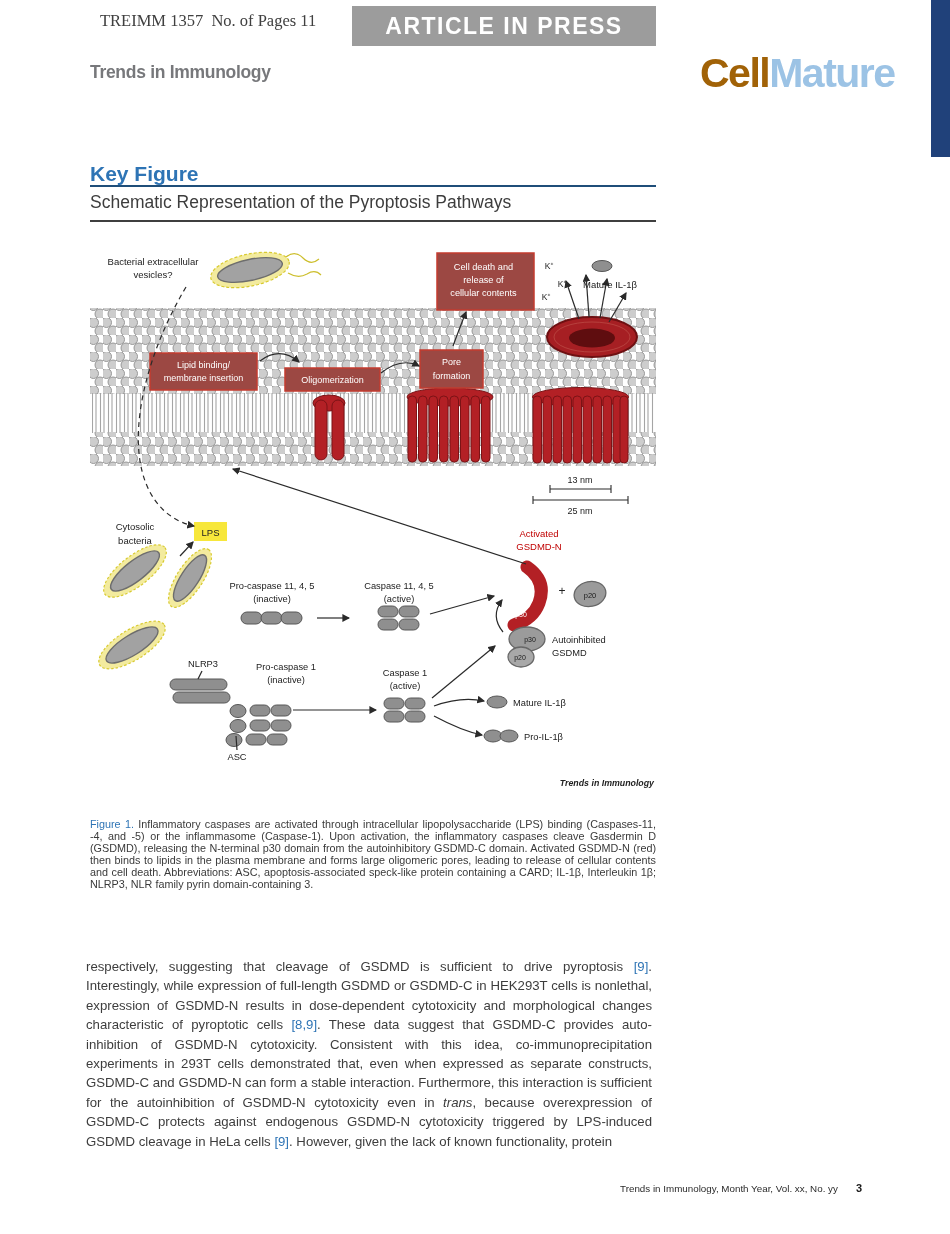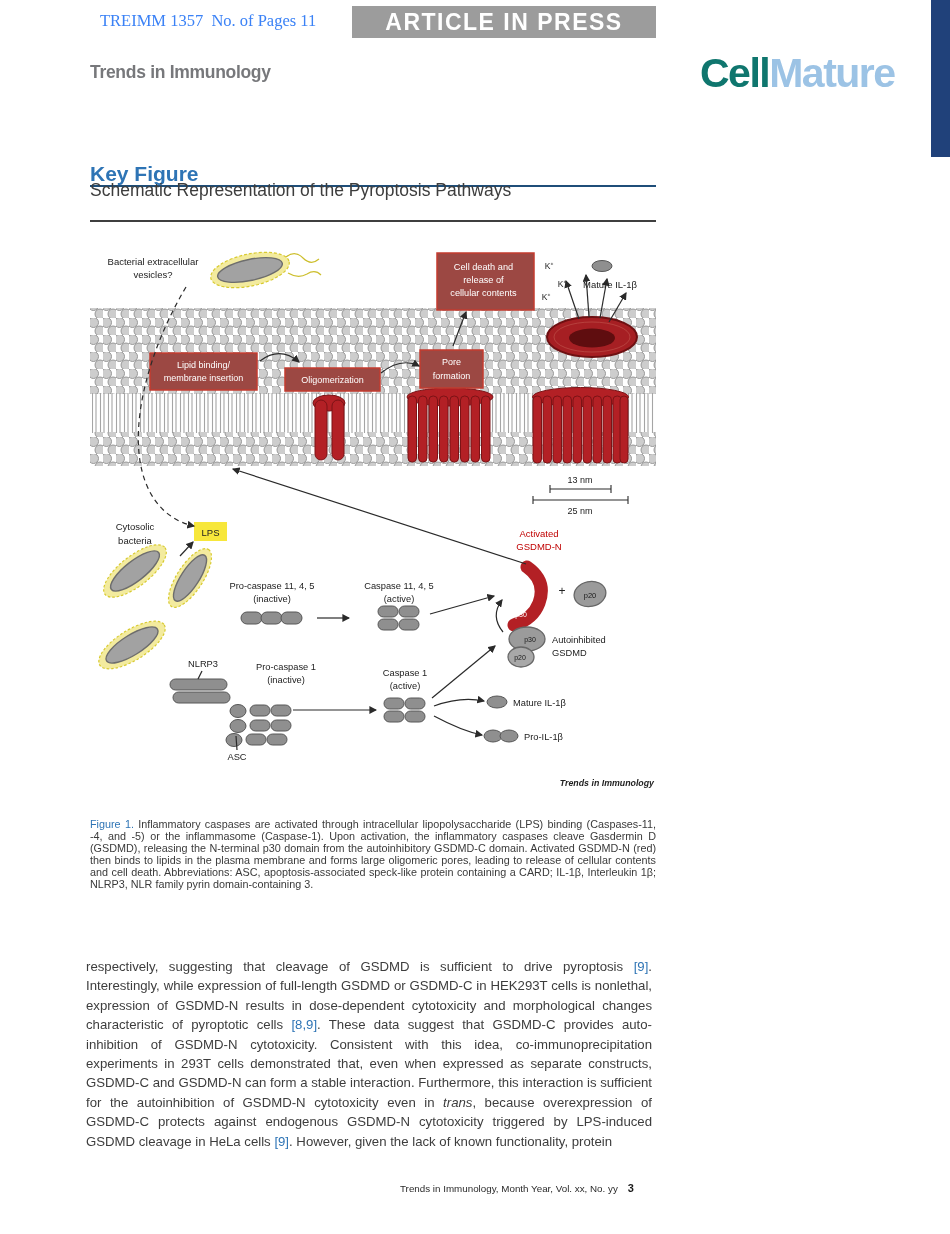--- a/index.html
+++ b/index.html
@@ -1,38 +1,38 @@
 <!DOCTYPE html>
 <html><head>
 <meta charset="utf-8">
 <style>
   *{margin:0;padding:0;box-sizing:border-box}
   html,body{width:950px;height:1234px;background:#ffffff;font-family:"Liberation Sans",sans-serif}
   .page{position:absolute;left:0;top:0;width:950px;height:1234px;background:#fff;overflow:hidden}
-  .ms-info{position:absolute;left:100px;top:11px;font-family:"Liberation Serif",serif;font-size:16.5px;color:#3b82f6;white-space:pre}
-  .banner{position:absolute;left:352px;top:6px;width:304px;height:32px;background:#9c9c9c;display:flex;align-items:center;justify-content:center}
+  .ms-info{position:absolute;left:100px;top:11px;font-family:"Liberation Serif",serif;font-size:16.5px;color:#404040;white-space:pre}
+  .banner{position:absolute;left:352px;top:6px;width:304px;height:40px;background:#9c9c9c;display:flex;align-items:center;justify-content:center}
   .banner span{color:#fff;font-weight:bold;font-size:23px;letter-spacing:1.5px}
   .journal{position:absolute;left:90px;top:62px;font-size:17.5px;font-weight:bold;color:#77787b;letter-spacing:-0.3px}
   .logo{position:absolute;left:700px;top:50px;width:166px;text-align:right;font-size:41px;font-weight:bold;letter-spacing:-1.5px;white-space:nowrap}
-  .logo .cell{color:#0f766e}
+  .logo .cell{color:#a16207}
   .logo .press{color:#9cc3e5}
   .sidebar-accent{position:absolute;right:0;top:0;width:19px;height:157px;background:#20417a}
   .kf-label{position:absolute;left:90px;top:162px;font-size:21px;font-weight:bold;color:#2e74b5}
   .rule{position:absolute;left:90px;width:566px;background:#1f4e79;height:2px}
   .rule1{top:185px}
   .rule2{top:220px;height:1.5px;background:#3f3f3f}
-  .kf-title{position:absolute;left:90px;top:180px;font-size:17.5px;font-weight:normal;color:#3d3d3d}
+  .kf-title{position:absolute;left:90px;top:192px;font-size:17.5px;font-weight:normal;color:#3d3d3d}
   .figure{position:absolute;left:90px;top:233px;width:566px;height:562px}
   .figure svg{font-family:"Liberation Sans",sans-serif}
   .caption{position:absolute;left:90px;top:818px;width:566px;font-size:10.8px;line-height:12px;color:#3a3a3a;text-align:justify}
   .seg-figlabel{color:#2e74b5}
   .seg-cite{color:#2e74b5}
   .seg-italic{font-style:italic}
   .body-text{position:absolute;left:86px;top:957px;width:566px;font-size:13.2px;line-height:19.4px;color:#3d3d3d;text-align:justify}
-  .footer{position:absolute;top:1182px;left:400px;width:462px;display:flex;align-items:baseline;gap:10px;font-size:9.8px;color:#2b2b2b}
+  .footer{position:absolute;top:1182px;left:400px;width:462px;display:flex;justify-content:flex-end;align-items:baseline;gap:18px;font-size:9.8px;color:#2b2b2b}
   .footer .pageno{font-size:11px;font-weight:bold;color:#1a1a1a}
 </style>
 </head>
 <body>
 
 <div class="page">
 
   <div class="ms-info">TREIMM 1357  No. of Pages 11</div>
   <div class="banner">
     <span>ARTICLE IN PRESS</span>

